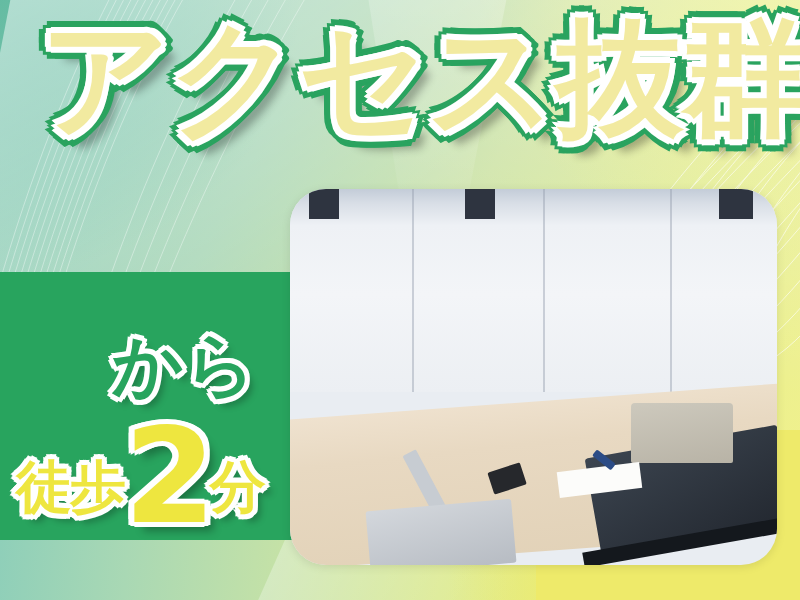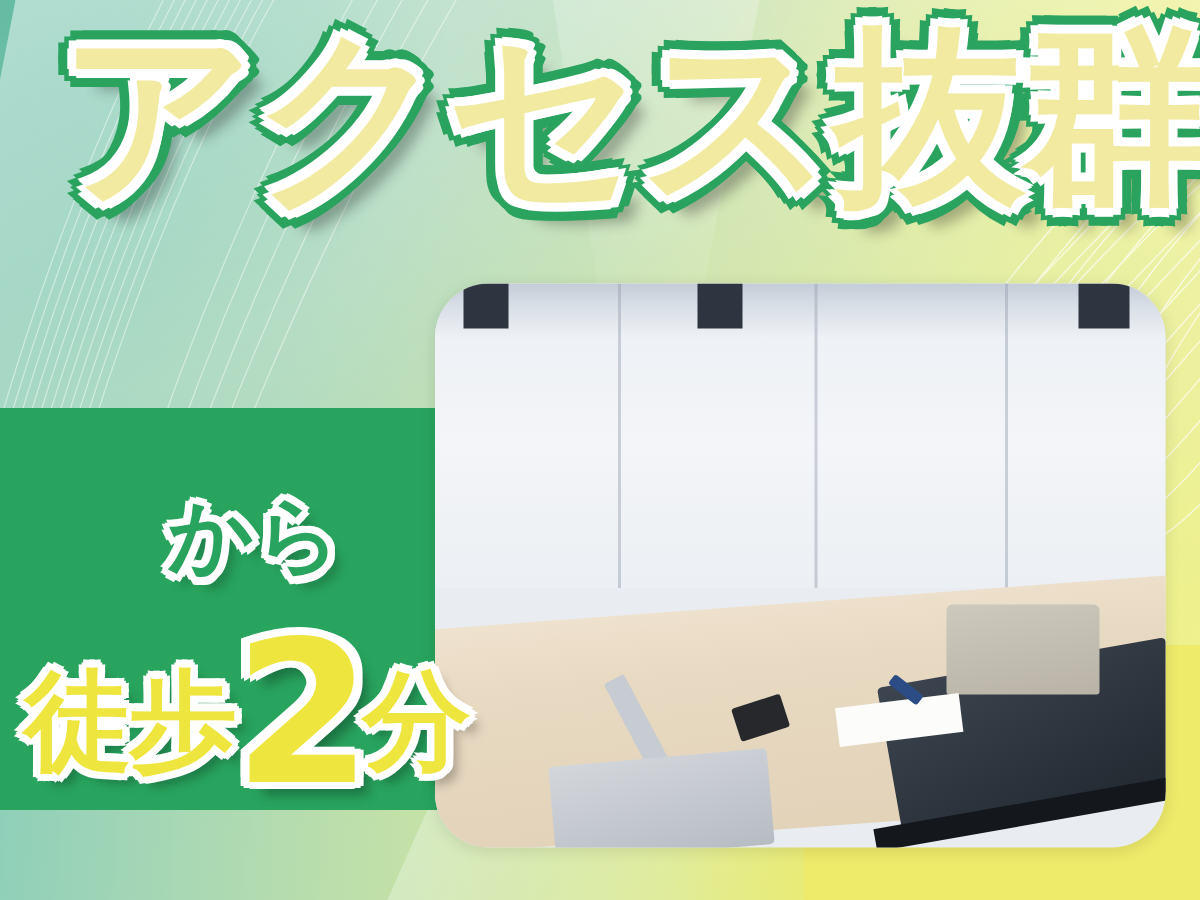--- a/index.html
+++ b/index.html
@@ -190,40 +190,40 @@
       -4px 0 0 #fff,4px 0 0 #fff,0 -4px 0 #fff,0 4px 0 #fff,
       -3px -3px 0 #fff,3px -3px 0 #fff,-3px 3px 0 #fff,3px 3px 0 #fff,
       -5px -2px 0 #fff,5px -2px 0 #fff,-5px 2px 0 #fff,5px 2px 0 #fff,
       -2px -5px 0 #fff,2px -5px 0 #fff,-2px 5px 0 #fff,2px 5px 0 #fff,
       7px 7px 7px rgba(0,0,0,.28);
   }
   .station .eki{font-size:40px;vertical-align:4px;letter-spacing:-1px;}
 
   .kara{
     position:absolute;left:112px;top:330px;
-    font-size:56px;line-height:1;font-weight:bold;letter-spacing:1px;
+    font-size:70px;line-height:1;font-weight:bold;letter-spacing:1px;
     color:#28a45e;
     text-shadow:
       -1px -1px 0 #fff,1px -1px 0 #fff,-1px 1px 0 #fff,1px 1px 0 #fff,
       -2px 0 0 #fff,2px 0 0 #fff,0 -2px 0 #fff,0 2px 0 #fff,
       -4px 0 0 #fff,4px 0 0 #fff,0 -4px 0 #fff,0 4px 0 #fff,
       -3px -3px 0 #fff,3px -3px 0 #fff,-3px 3px 0 #fff,3px 3px 0 #fff,
       -5px -2px 0 #fff,5px -2px 0 #fff,-5px 2px 0 #fff,5px 2px 0 #fff,
       -2px -5px 0 #fff,2px -5px 0 #fff,-2px 5px 0 #fff,2px 5px 0 #fff,
       7px 7px 7px rgba(0,0,0,.28);
   }
 
   .walk-line{
     position:absolute;left:16px;top:410px;
     white-space:nowrap;
     font-weight:bold;line-height:1;
     color:#eee63f;
   }
   .walk-line .w-kanji{
-    font-size:72px;letter-spacing:-2px;
+    font-size:56px;letter-spacing:-2px;
     text-shadow:
       -1px -1px 0 #fff,1px -1px 0 #fff,-1px 1px 0 #fff,1px 1px 0 #fff,
       -2px 0 0 #fff,2px 0 0 #fff,0 -2px 0 #fff,0 2px 0 #fff,
       -4px 0 0 #fff,4px 0 0 #fff,0 -4px 0 #fff,0 4px 0 #fff,
       -3px -3px 0 #fff,3px -3px 0 #fff,-3px 3px 0 #fff,3px 3px 0 #fff,
       -5px -2px 0 #fff,5px -2px 0 #fff,-5px 2px 0 #fff,5px 2px 0 #fff,
       -2px -5px 0 #fff,2px -5px 0 #fff,-2px 5px 0 #fff,2px 5px 0 #fff,
       7px 7px 7px rgba(0,0,0,.30);
   }
   .walk-line .w-num{

